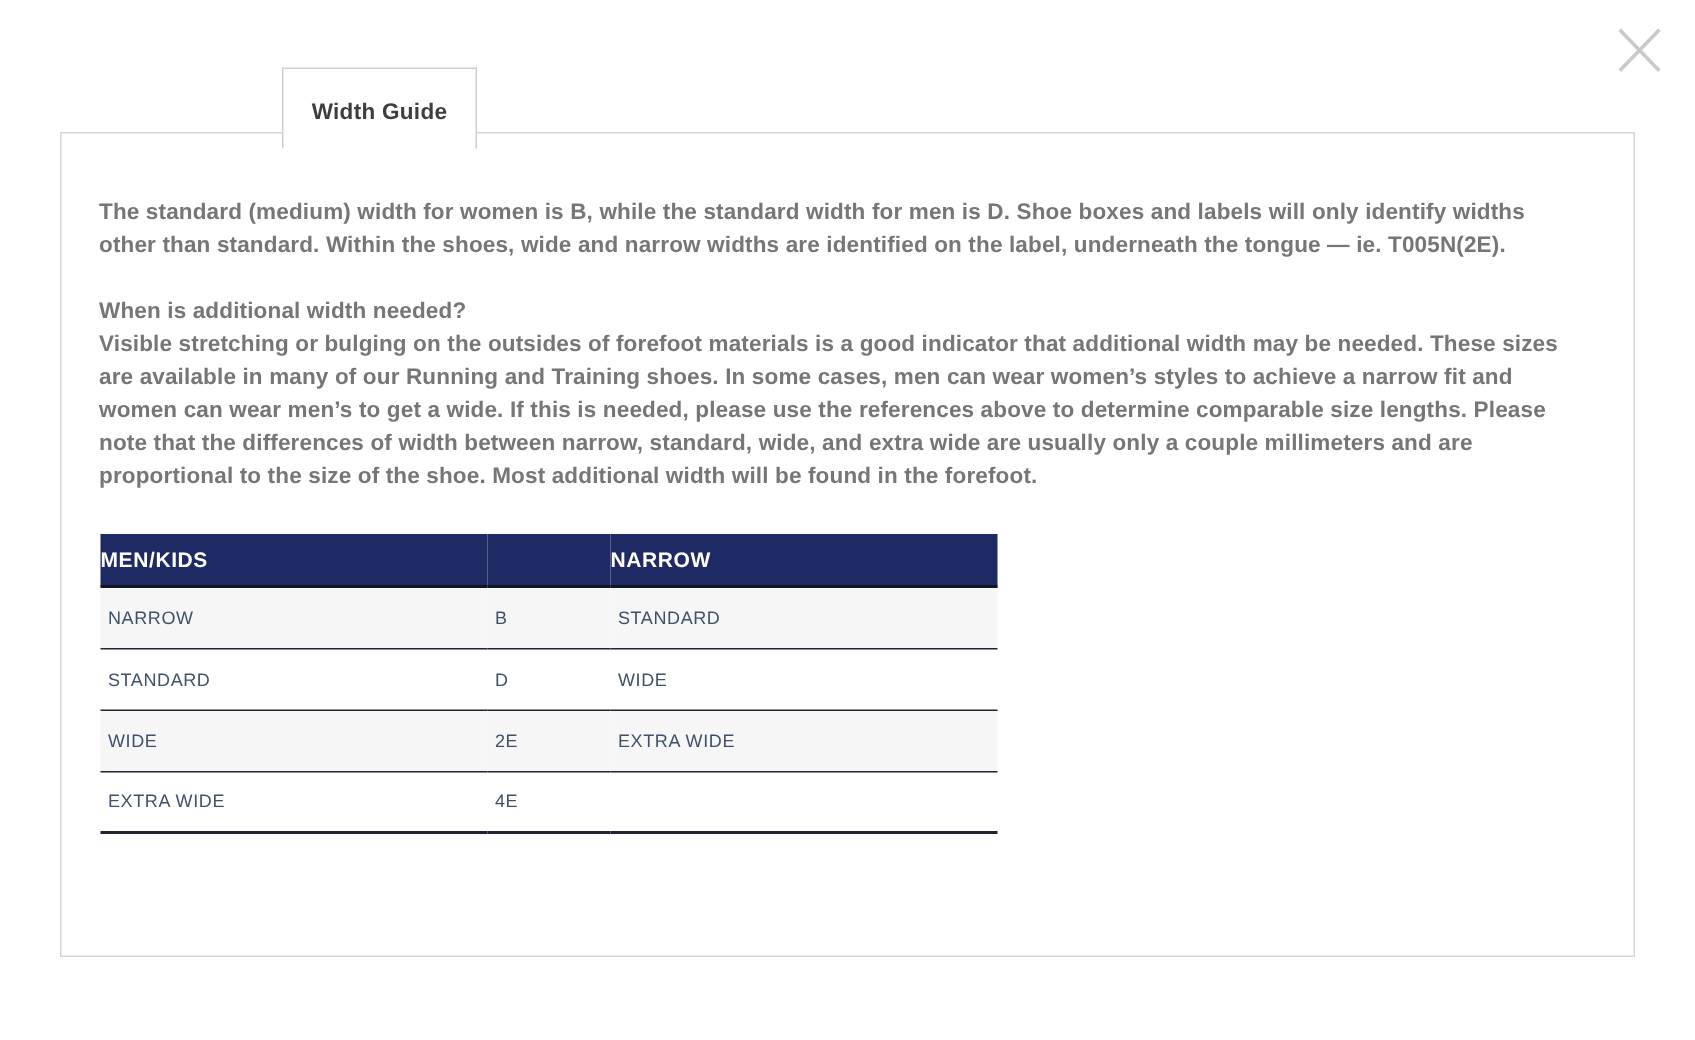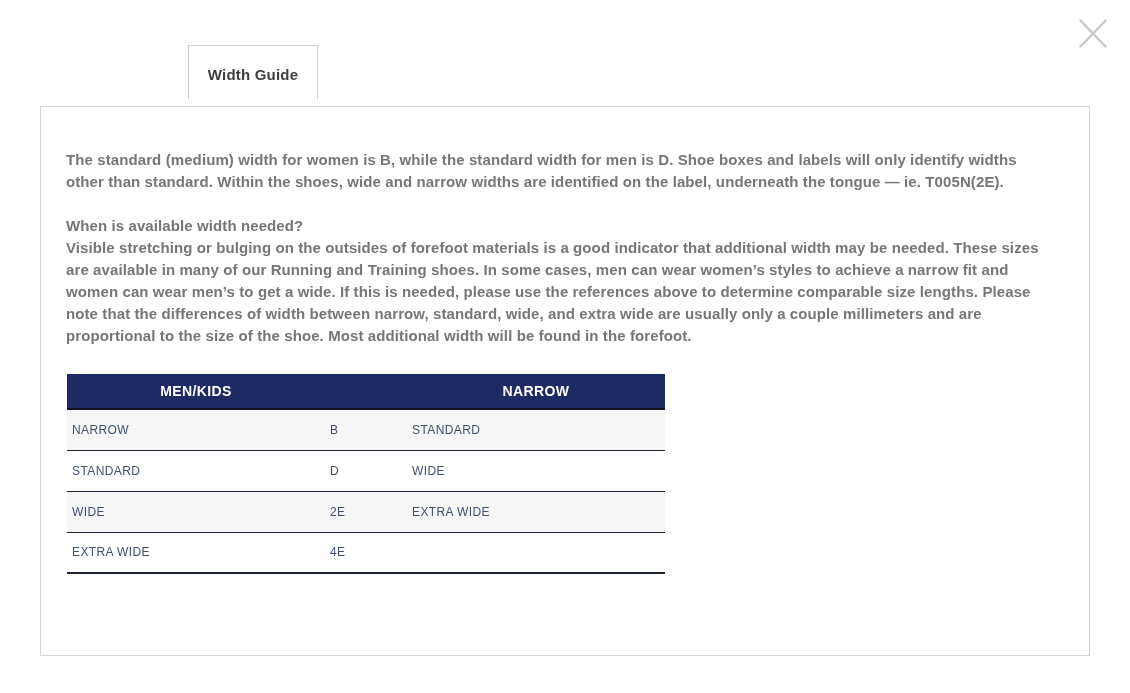--- a/index.html
+++ b/index.html
@@ -28,31 +28,31 @@
     font-size:15px;font-weight:700;color:var(--tab-text);letter-spacing:.2px;cursor:pointer;}
   .tab-inactive{left:40px;top:55px;width:112px;height:44px;background:#fdfdfd;
     border:1px solid #dcdcdc;border-bottom:none;z-index:2;}
   .tab-inactive .fold{position:absolute;right:0;bottom:0;width:0;height:0;
     border-bottom:43px solid var(--fold-gray);border-left:34px solid transparent;}
   .tab-inactive .tab-label{position:relative;z-index:1;}
   .tab-active{left:152px;top:45px;width:130px;height:54px;background:#ffffff;
     border:1px solid #cfcfcf;border-bottom:none;z-index:3;padding-top:3px;margin-left:36px;}
 
   
-  .panel{position:absolute;left:40px;top:106px;width:1050px;height:550px;
+  .panel{position:absolute;left:40px;top:88px;width:1050px;height:550px;
     border:1px solid var(--panel-border);background:#fff;z-index:1;
     padding:42px 25px 0 25px;}
   .copy{max-width:988px;font-size:15px;line-height:22px;font-weight:700;
     color:var(--body-text);letter-spacing:.1px;}
   .para1{margin-bottom:22px;}
 
   
   table{border-collapse:collapse;margin-top:27px;margin-left:1px;table-layout:fixed;width:598px;}
   thead th{background:var(--navy);color:#ffffff;height:35px;font-size:14px;
-    font-weight:700;letter-spacing:.4px;text-align:center;
+    font-weight:700;letter-spacing:.4px;text-align:left;
     border-bottom:2px solid #14161f;}
   tbody td{height:41px;font-size:12px;font-weight:400;color:var(--cell-text);
     letter-spacing:.4px;padding-left:5px;border-bottom:1px solid var(--dark-line);}
   tbody tr:nth-child(odd){background:var(--row-alt);}
   tbody tr:nth-child(even){background:#ffffff;}
   tbody tr:last-child td{border-bottom:2px solid var(--dark-line);}
 </style>
 </head>
 <body>
 
@@ -66,21 +66,21 @@
   </button>
 
 
   <div class="tab tab-active">
     <span class="tab-label">Width Guide</span>
   </div>
 
   <div class="panel">
     <div class="copy">
       <p class="para1">The standard (medium) width for women is B, while the standard width for men is D. Shoe boxes and labels will only identify widths other than standard. Within the shoes, wide and narrow widths are identified on the label, underneath the tongue — ie. T005N(2E).</p>
-      <div>When is available width needed?</div>
+      <div>When is additional width needed?</div>
       <p>Visible stretching or bulging on the outsides of forefoot materials is a good indicator that additional width may be needed. These sizes are available in many of our Running and Training shoes. In some cases, men can wear women’s styles to achieve a narrow fit and women can wear men’s to get a wide. If this is needed, please use the references above to determine comparable size lengths. Please note that the differences of width between narrow, standard, wide, and extra wide are usually only a couple millimeters and are proportional to the size of the shoe. Most additional width will be found in the forefoot.</p>
     </div>
 
     <table>
       <colgroup>
         <col style="width:258px">
           <col style="width:82px">
           <col style="width:258px">
       </colgroup>
       <thead>

